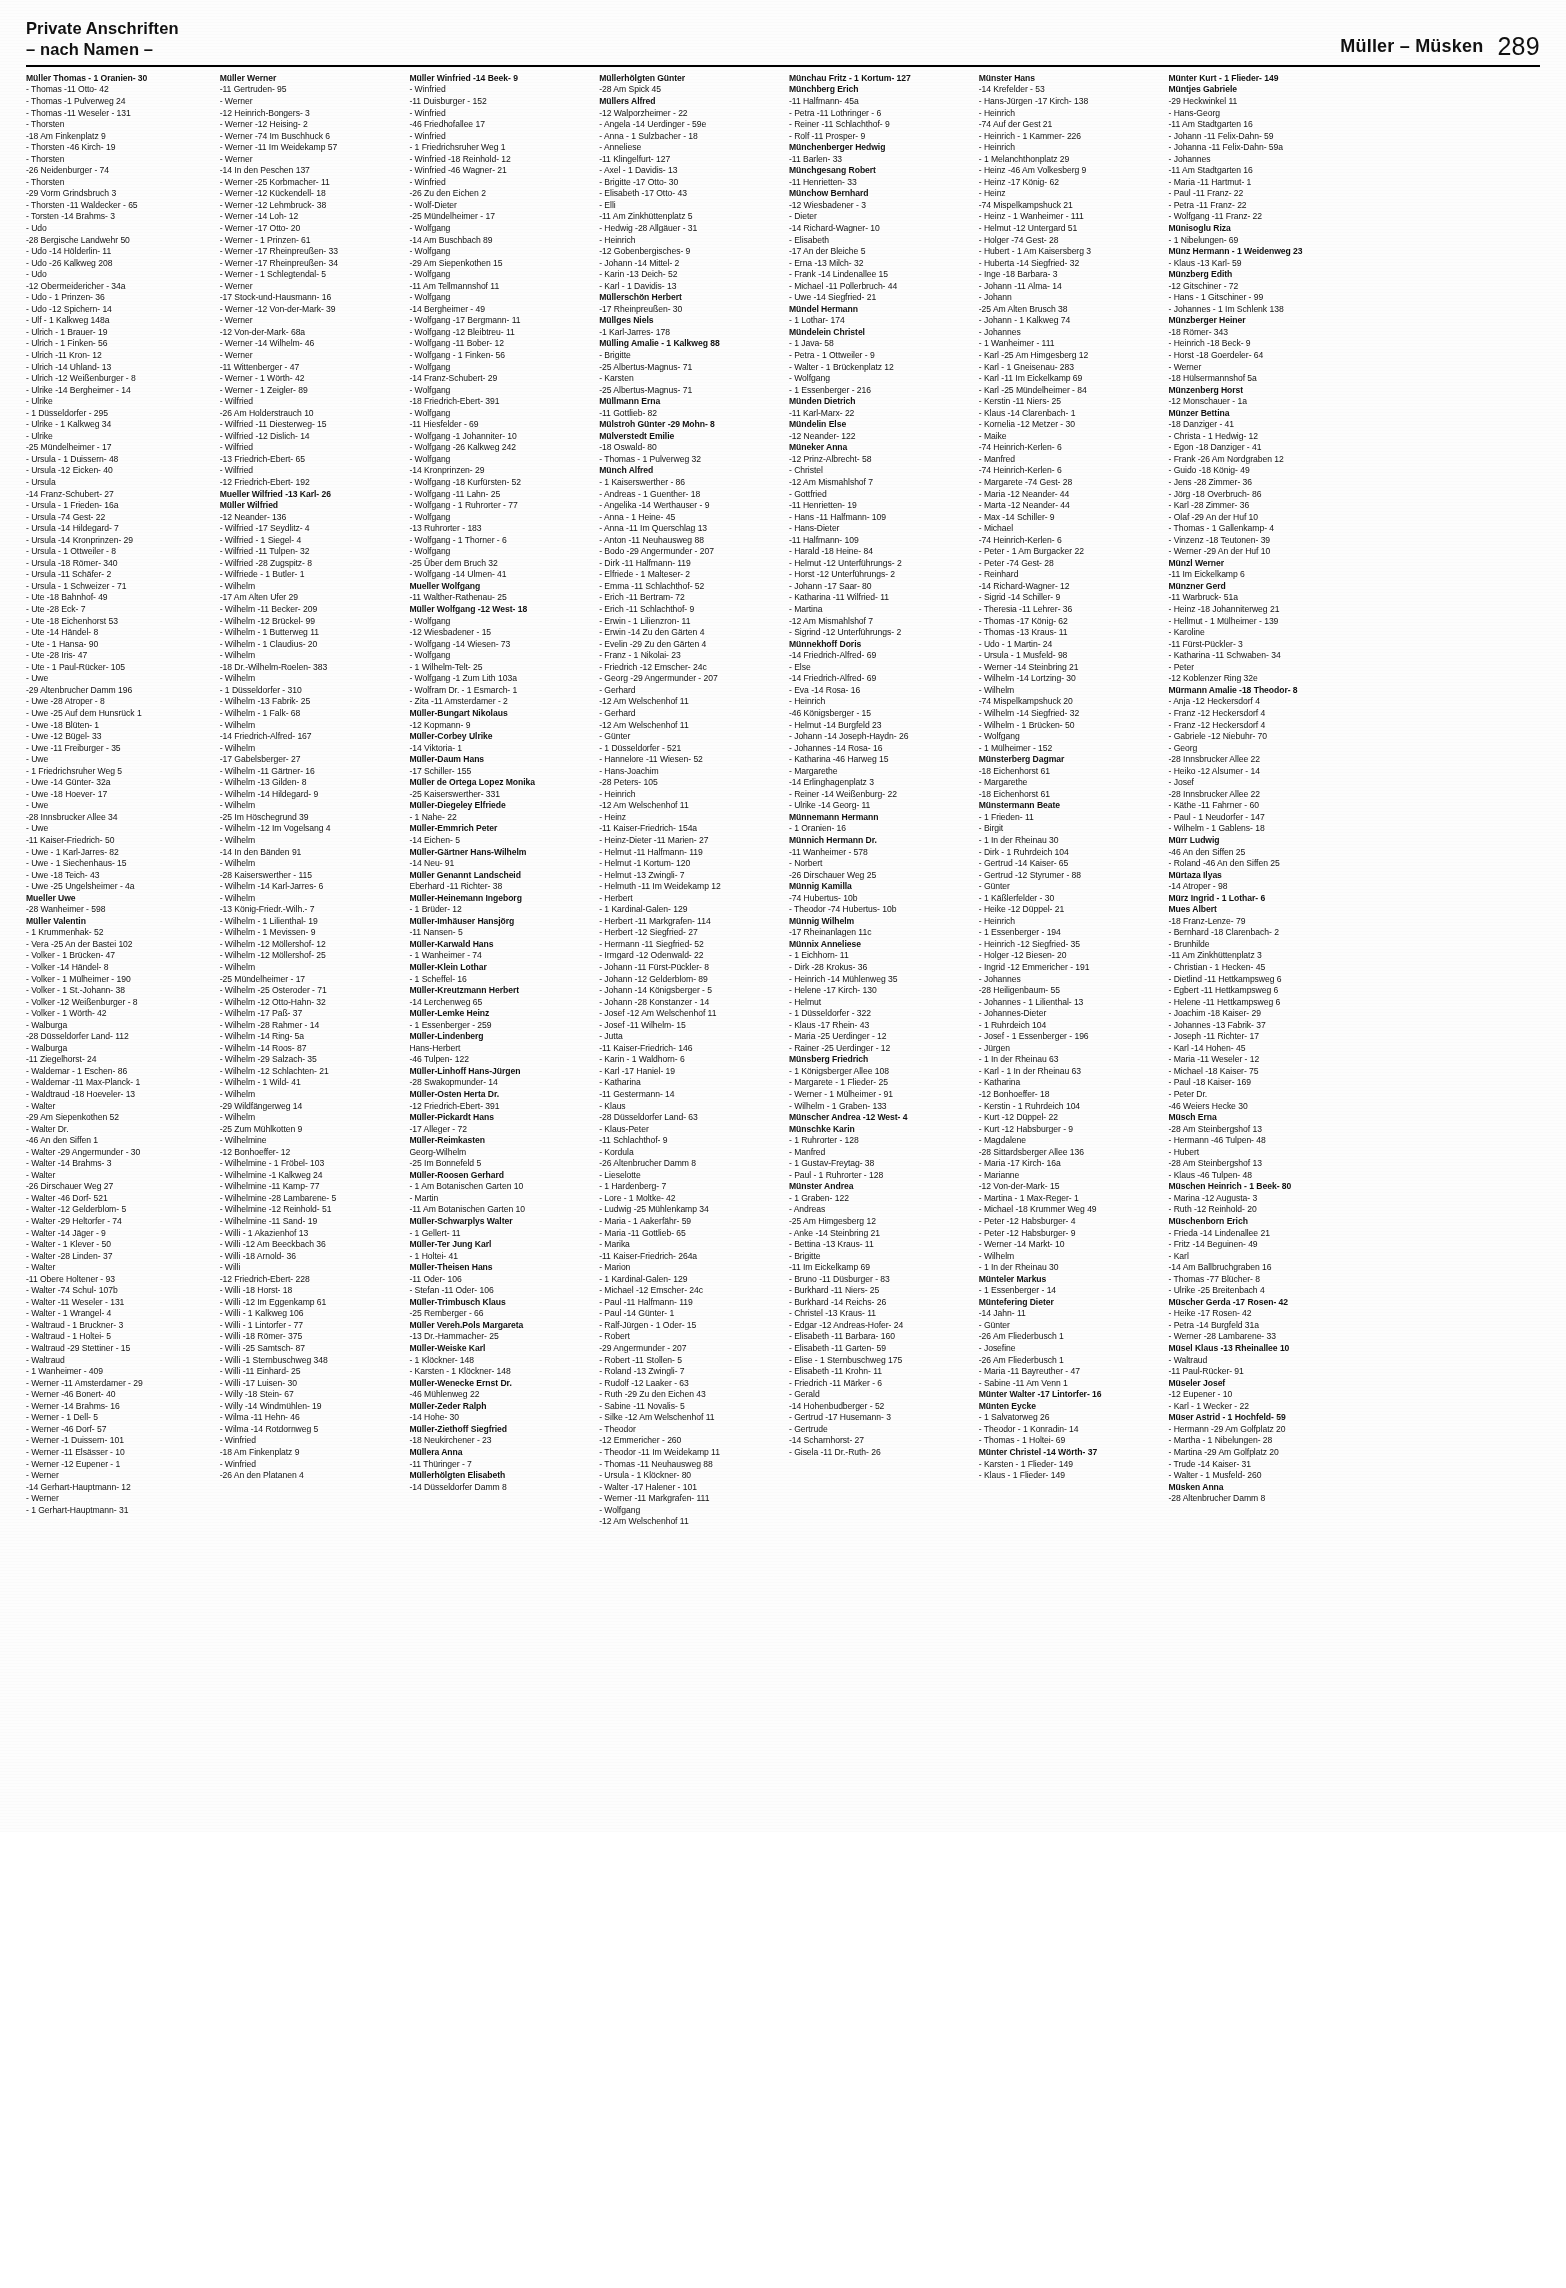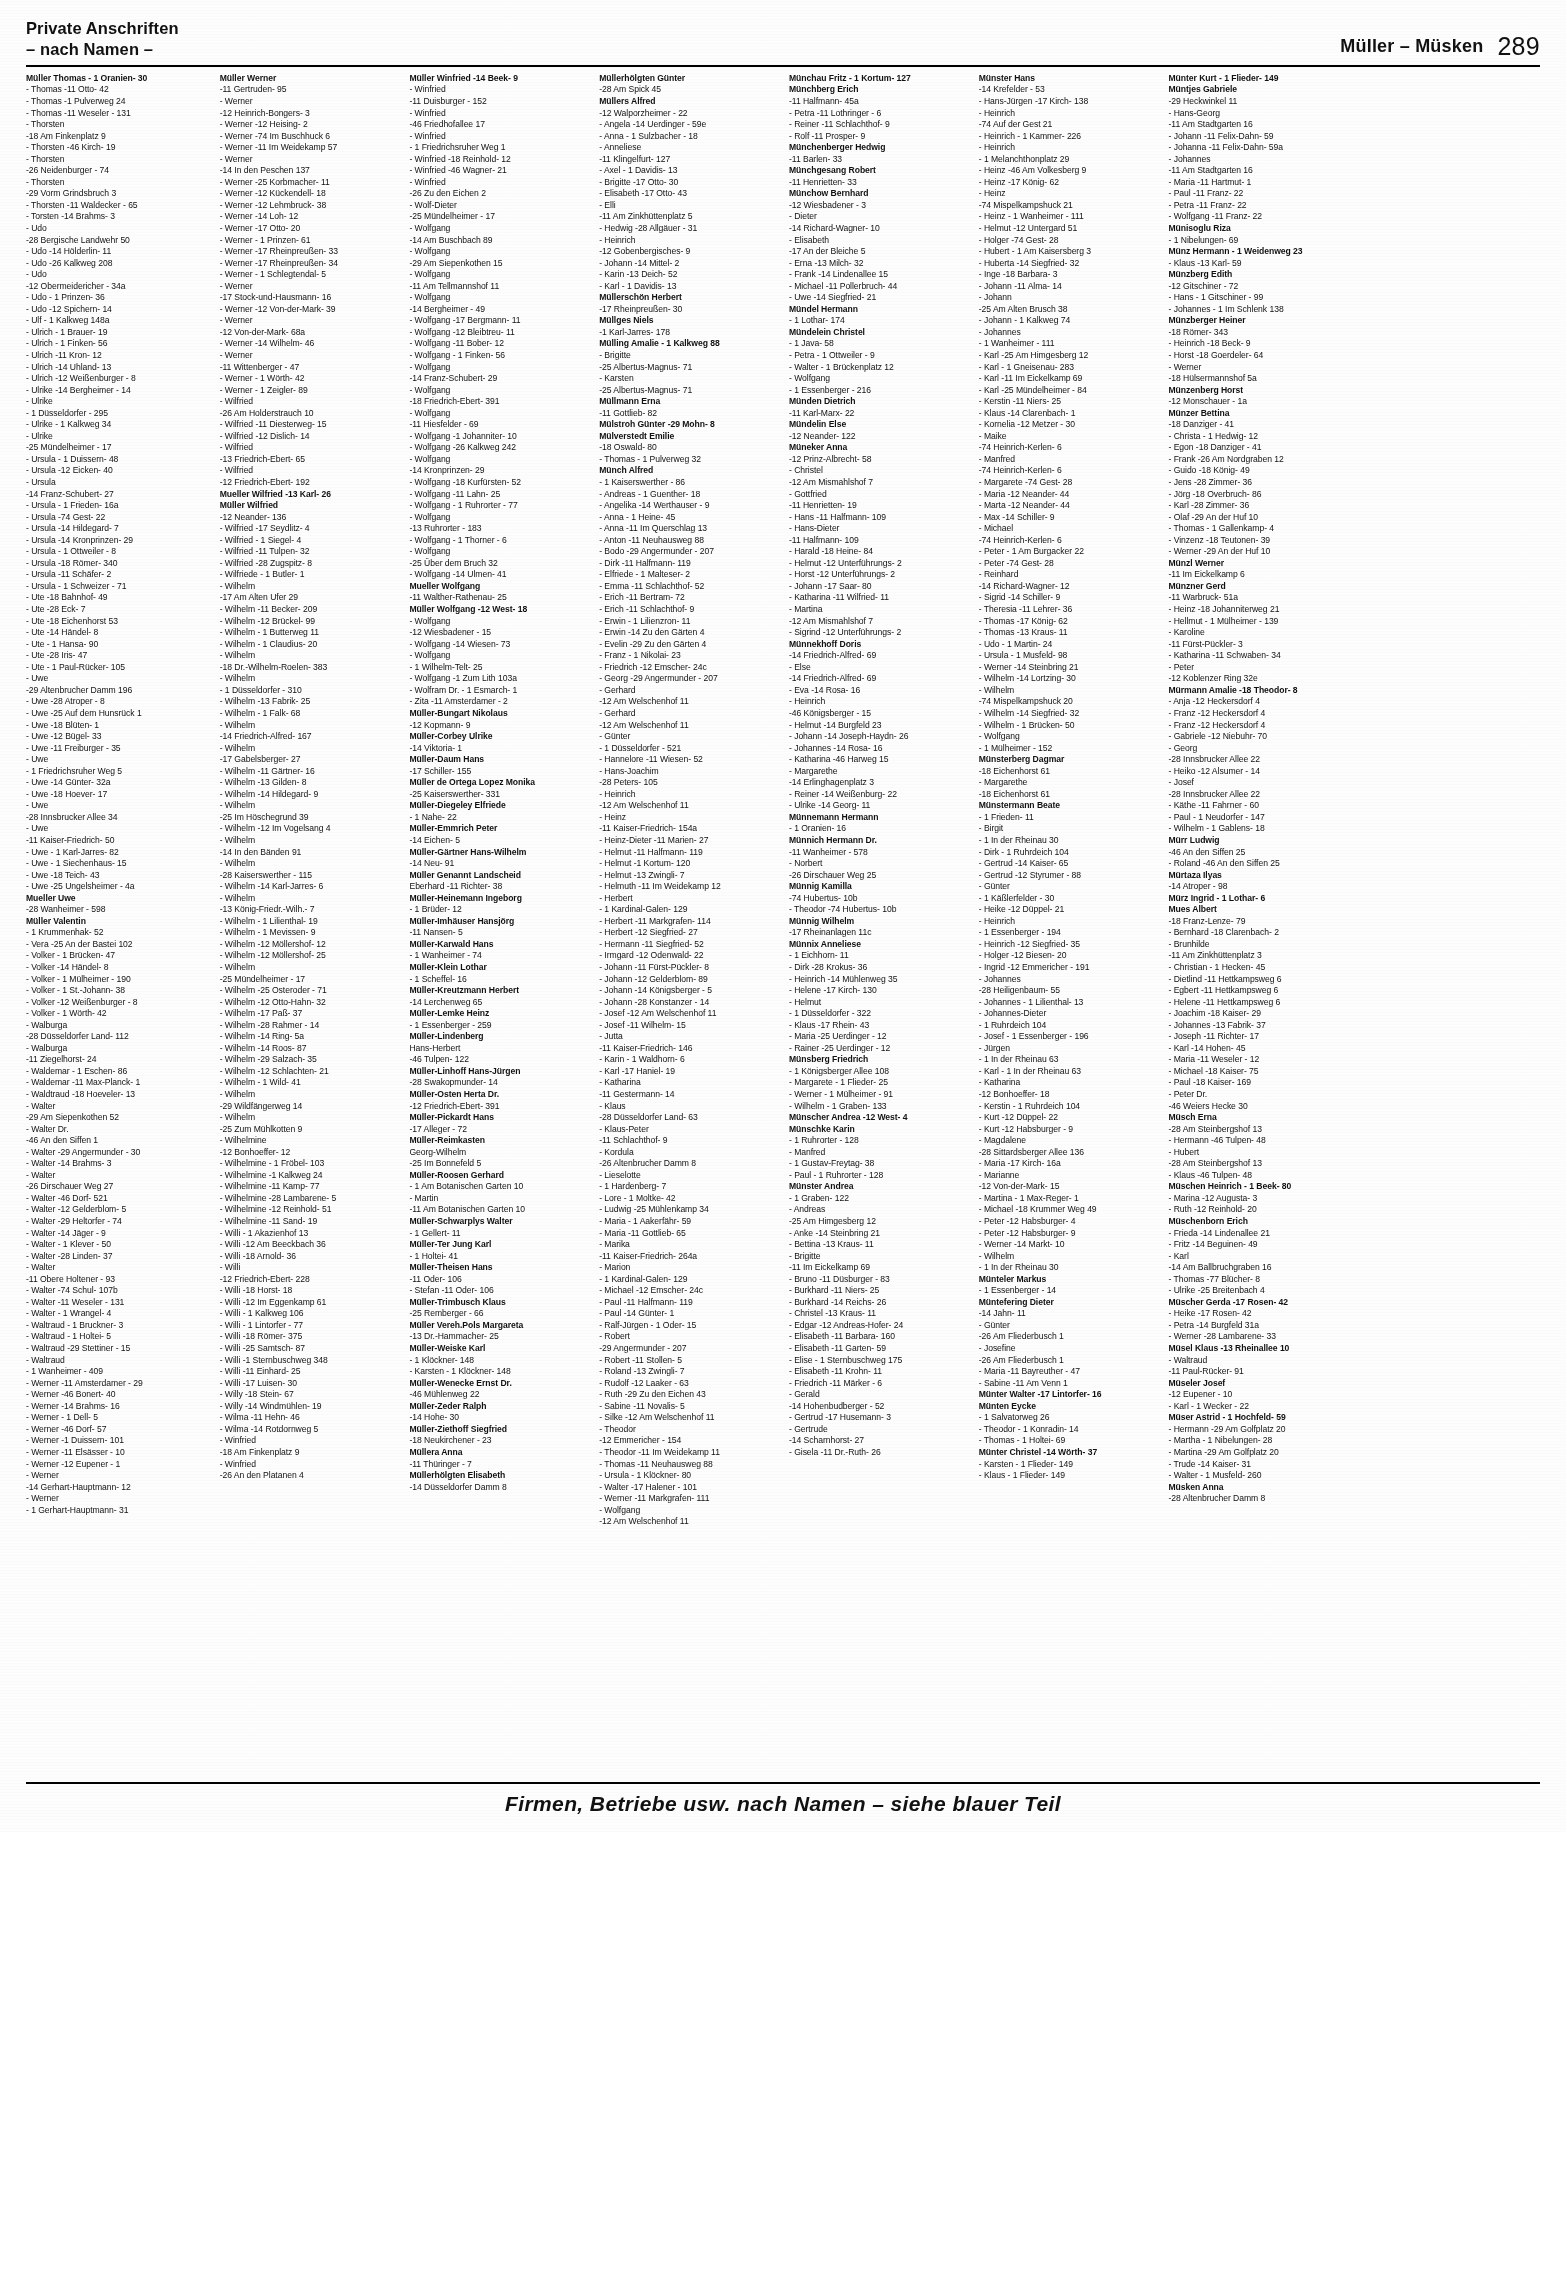--- a/index.html
+++ b/index.html
@@ -597,21 +597,21 @@
         <div class="entry sub">- Ralf-Jürgen - 1 Oder- 15</div>
         <div class="entry sub">- Robert</div>
         <div class="entry sub">  -29 Angermunder - 207</div>
         <div class="entry sub">- Robert -11 Stollen- 5</div>
         <div class="entry sub">- Roland -13 Zwingli- 7</div>
         <div class="entry sub">- Rudolf -12 Laaker - 63</div>
         <div class="entry sub">- Ruth -29 Zu den Eichen 43</div>
         <div class="entry sub">- Sabine -11 Novalis- 5</div>
         <div class="entry sub">- Silke -12 Am Welschenhof 11</div>
         <div class="entry sub">- Theodor</div>
-        <div class="entry sub">  -12 Emmericher - 154</div>
+        <div class="entry sub">  -12 Emmericher - 260</div>
         <div class="entry sub">- Theodor -11 Im Weidekamp 11</div>
         <div class="entry sub">- Thomas -11 Neuhausweg 88</div>
         <div class="entry sub">- Ursula - 1 Klöckner- 80</div>
         <div class="entry sub">- Walter -17 Halener - 101</div>
         <div class="entry sub">- Werner -11 Markgrafen- 111</div>
         <div class="entry sub">- Wolfgang</div>
         <div class="entry sub">  -12 Am Welschenhof 11</div>
       </div>
       <div class="col">
         <div class="entry hd">Münchau Fritz - 1 Kortum- 127</div>
@@ -981,15 +981,14 @@
         <div class="entry sub">- Martha - 1 Nibelungen- 28</div>
         <div class="entry sub">- Martina -29 Am Golfplatz 20</div>
         <div class="entry sub">- Trude -14 Kaiser- 31</div>
         <div class="entry sub">- Walter - 1 Musfeld- 260</div>
         <div class="entry hd">Müsken Anna</div>
         <div class="entry sub">  -28 Altenbrucher Damm 8</div>
       </div>
       <div class="col"></div>
     </div>
 
-  <div class="page-footer">Firmen, Betriebe usw. nach Namen – siehe blauer Teil</div>
 
 </div>
 
 </body></html>

